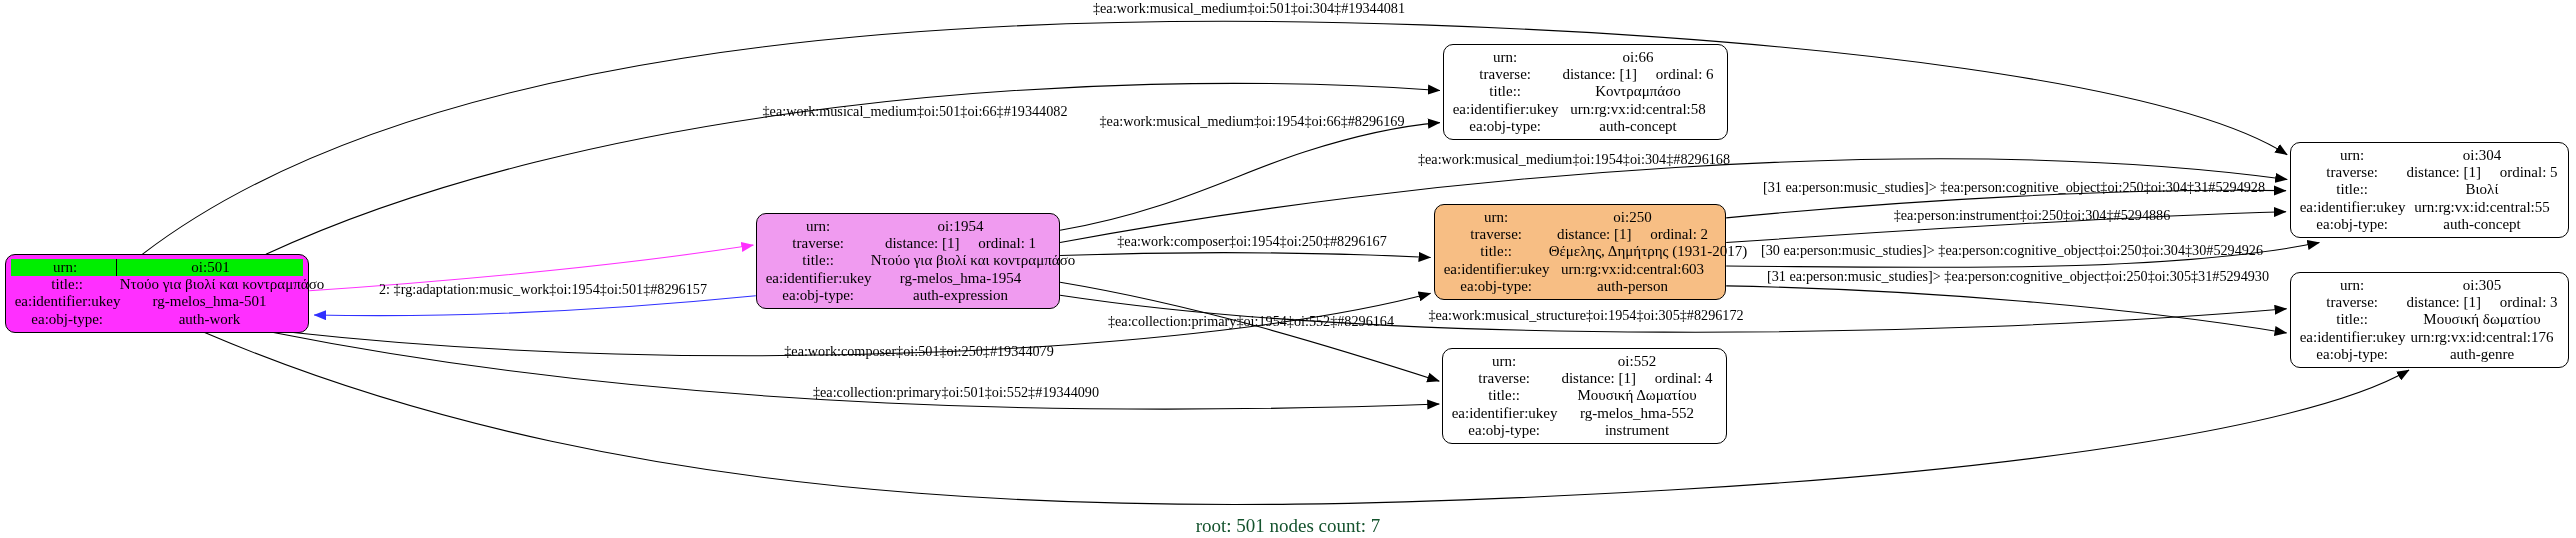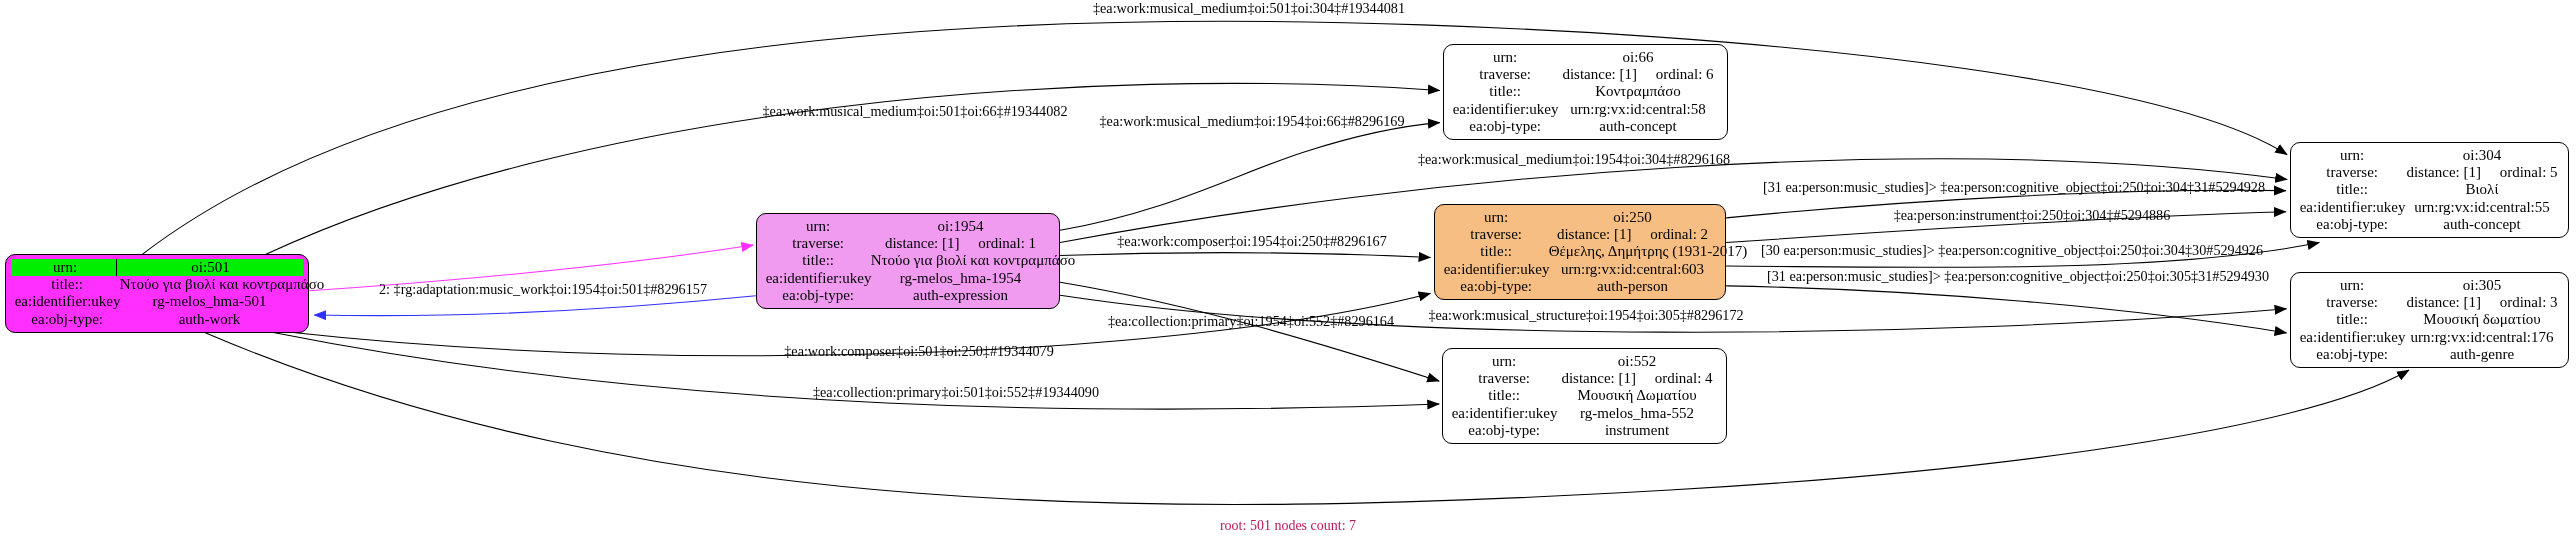--- a/index.html
+++ b/index.html
@@ -41,21 +41,21 @@
   .row.hl .v{padding-left:5px;}
   .elabel{
     position:absolute;
     transform:translate(-50%,-50%);
     font-size:14.2px;color:#000000;
     white-space:nowrap;
   }
   .footer-label{
     position:absolute;
     transform:translate(-50%,-50%);
-    font-size:14px;color:#be185d;
+    font-size:19px;color:#14532d;
     white-space:nowrap;
   }
 </style>
 </head>
 <body>
 
 <div class="canvas">
 
   <svg class="edges" viewBox="0 0 4165 871" xmlns="http://www.w3.org/2000/svg">
     <defs>

